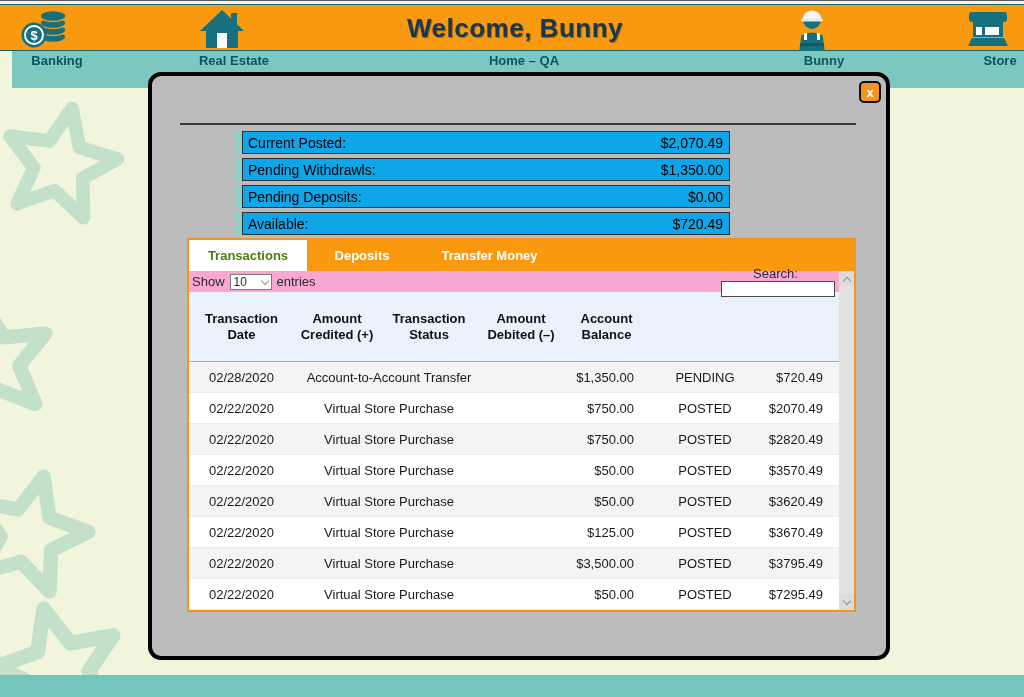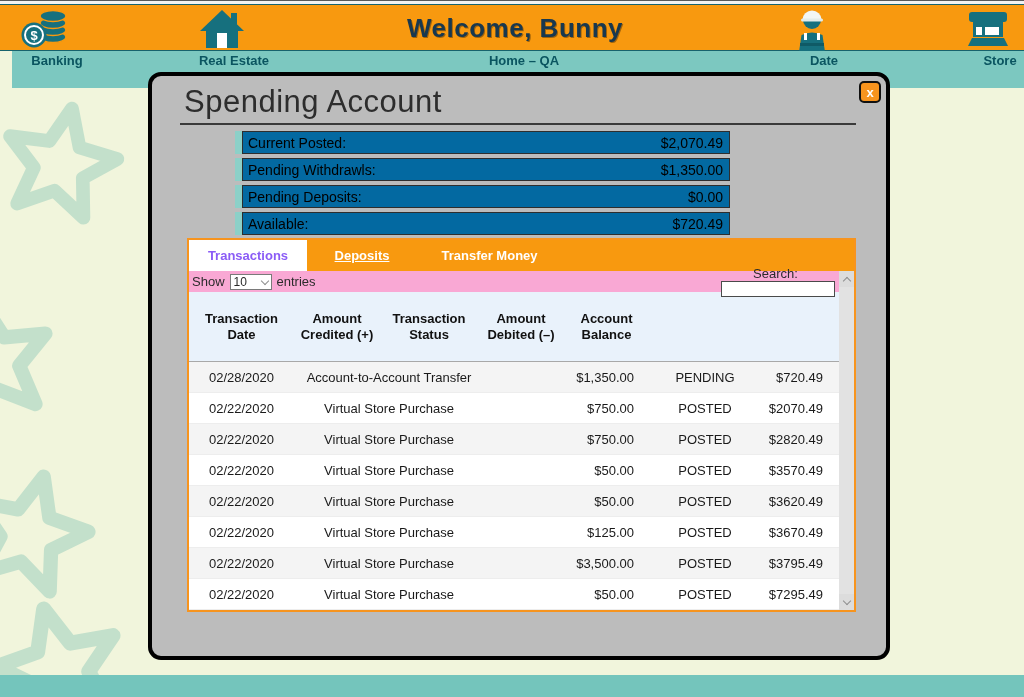--- a/index.html
+++ b/index.html
@@ -23,28 +23,28 @@
   
   .modal{position:absolute;left:148px;top:72px;width:742px;height:588px;background:#BCBCBC;border:4px solid #000;border-radius:13px;box-sizing:border-box;z-index:2;}
   .modal-title{position:absolute;left:32px;top:8px;font-size:31px;color:#2d2d2d;letter-spacing:.5px;}
   .close-btn{position:absolute;top:5px;right:5px;width:22px;height:22px;background:#F7941E;border:2px solid #111;border-radius:5px;box-sizing:border-box;color:#fff;font-size:13px;font-weight:bold;display:flex;align-items:center;justify-content:center;line-height:1;cursor:pointer;}
   .title-divider{position:absolute;left:28px;top:47px;width:676px;height:2px;background:#3a3a3a;}
 
   
   .summary{position:absolute;left:83px;top:55px;}
   .summary-row{display:flex;width:495px;height:23px;margin-bottom:4px;}
   .summary-accent{width:7px;background:#8CD0C8;flex:none;}
-  .summary-box{flex:1;background:#0369a1;border:1.5px solid #2e2e2e;box-sizing:border-box;display:flex;align-items:center;justify-content:space-between;padding:0 6px 0 5px;font-size:14px;color:#000;}
+  .summary-box{flex:1;background:#0ea5e9;border:1.5px solid #2e2e2e;box-sizing:border-box;display:flex;align-items:center;justify-content:space-between;padding:0 6px 0 5px;font-size:14px;color:#000;}
 
   
   .panel{position:absolute;left:35px;top:162px;width:669px;height:374px;border:2px solid #F7941E;box-sizing:border-box;background:#fff;}
   .tab-bar{display:flex;height:31px;background:#F8990F;}
   .tab{display:flex;align-items:center;justify-content:center;font-size:13px;font-weight:bold;color:#fff;cursor:pointer;}
-  .tab.active{background:#fff;color:#8b5cf6;}
-  .tab.t1{width:118px;} .tab.t2{width:110px;text-decoration:underline;} .tab.t3{width:145px;}
+  .tab.active{background:#fff;color:#4d7c0f;}
+  .tab.t1{width:118px;} .tab.t2{width:110px;} .tab.t3{width:145px;}
 
   .scroll-wrap{position:relative;height:339px;}
   .scrollbar{position:absolute;right:0;top:0;bottom:0;width:15px;background:#E2E2E2;}
   .scroll-btn{position:absolute;left:0;width:15px;height:16px;background:#DCDCDC;display:flex;align-items:center;justify-content:center;cursor:pointer;}
   .scroll-btn.up{top:0;} .scroll-btn.down{bottom:0;}
   .chev{width:5px;height:5px;border-right:1.5px solid #8F8F8F;border-bottom:1.5px solid #8F8F8F;}
   .chev.up{transform:rotate(-135deg);margin-top:3px;} .chev.down{transform:rotate(45deg);margin-bottom:3px;}
 
   .controls{height:21px;margin-right:15px;background:#f9a8d4;display:flex;align-items:center;font-size:13px;color:#2b2b2b;padding-left:3px;box-sizing:border-box;}
   .select{display:inline-flex;align-items:center;justify-content:space-between;width:42px;height:16px;border:1px solid #7a7a7a;background:#fff;margin:0 5px;padding:0 3px;font-size:12px;box-sizing:border-box;cursor:pointer;}
@@ -124,26 +124,25 @@
         <rect x="11" y="17" width="6" height="8" fill="#fff"></rect>
         <rect x="20" y="17" width="14" height="8" fill="#fff"></rect>
       </svg>
     </div>
   </div>
 
   <div class="nav-strip">
     <span class="nav-label" style="left:45px;">Banking</span>
     <span class="nav-label" style="left:222px;">Real Estate</span>
     <span class="nav-label" style="left:512px;">Home – QA</span>
-    <span class="nav-label" style="left:812px;">Date</span>
+    <span class="nav-label" style="left:812px;">Bunny</span>
     <span class="nav-label" style="left:988px;">Store</span>
   </div>
 
   <div class="modal">
-    <div class="modal-title">Spending Account</div>
     <div class="close-btn">x</div>
     <div class="title-divider"></div>
 
     <div class="summary">
       <div class="summary-row">
         <div class="summary-accent"></div>
         <div class="summary-box">
           <span>Current Posted:</span>
           <span>$2,070.49</span>
         </div>

